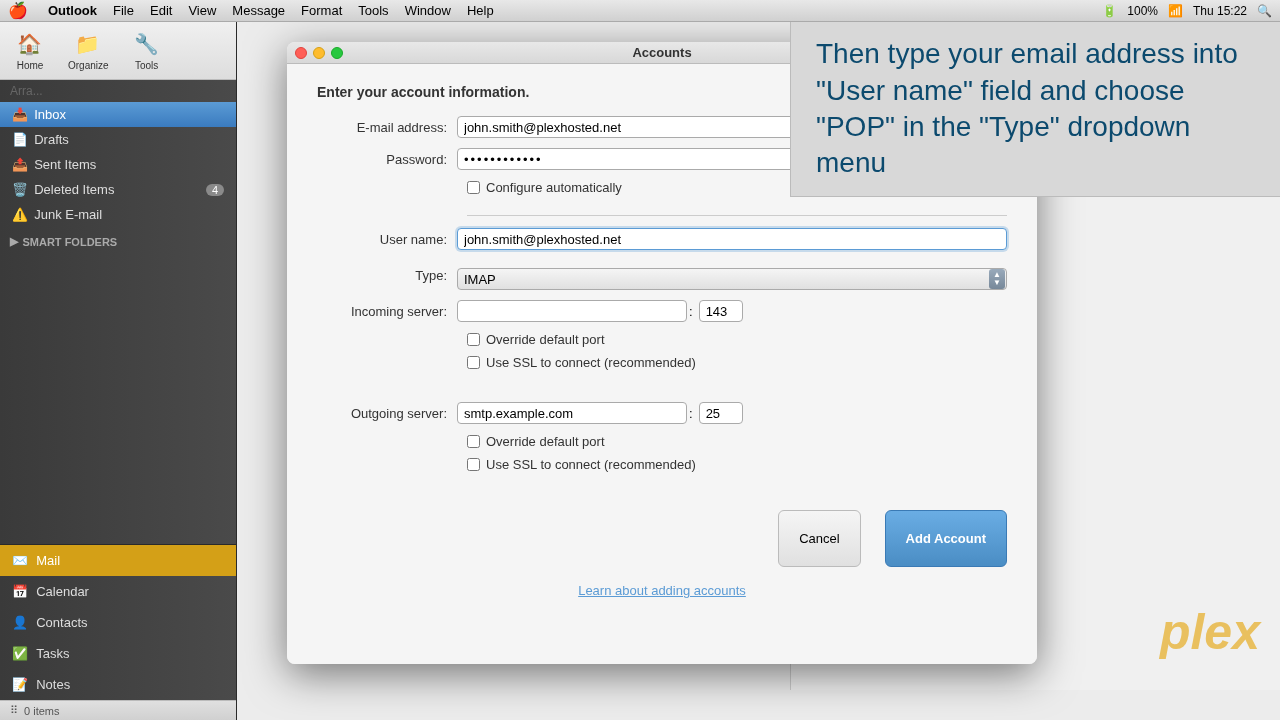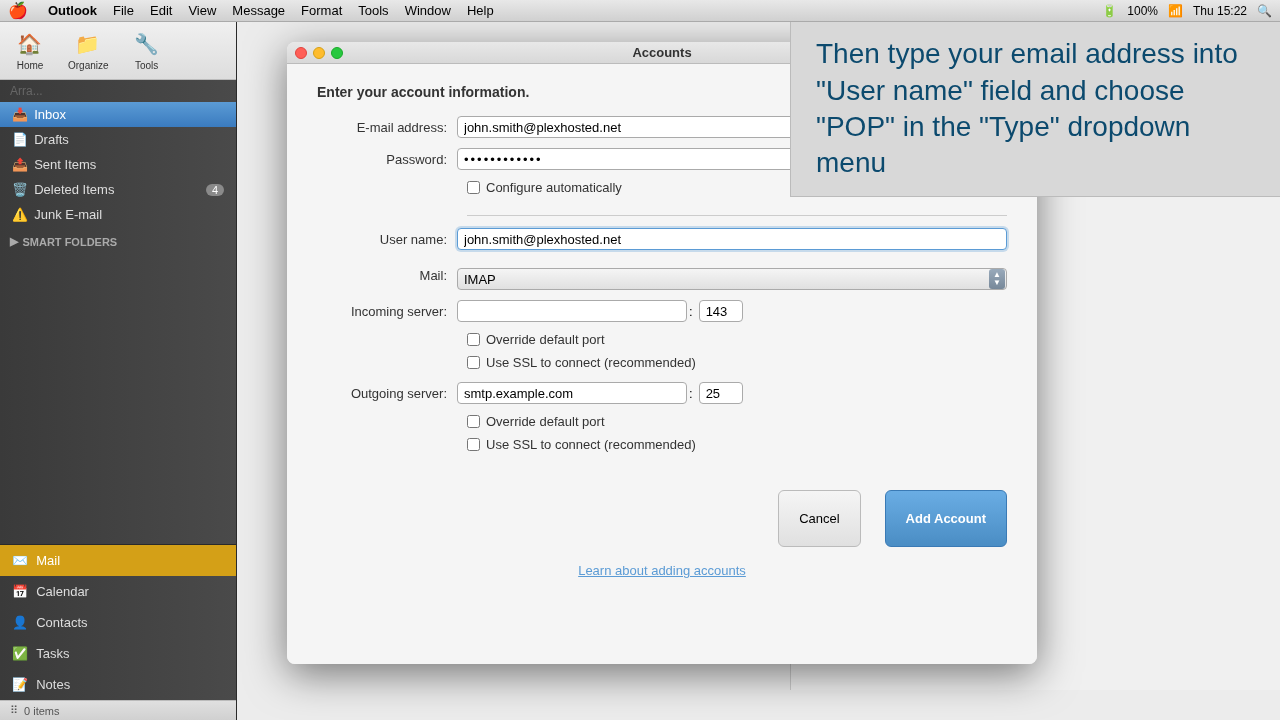--- a/index.html
+++ b/index.html
@@ -619,21 +619,21 @@
           </div>
 
           <div class="divider-line"></div>
 
           <div class="form-row">
             <label class="form-label">User name:</label>
             <input type="text" class="form-input active-focus" value="john.smith@plexhosted.net" style="">
           </div>
 
           <div class="form-row">
-            <label class="form-label">Mail:</label>
+            <label class="form-label">Type:</label>
             <div class="select-wrapper">
               <select class="form-select">
                 <option>IMAP</option>
                 <option>POP</option>
                 <option>Exchange</option>
                 <option>Hotmail</option>
               </select>
               <div class="select-arrows">▲<br>▼</div>
             </div>
           </div>
@@ -648,21 +648,21 @@
           <div class="checkbox-row">
             <input type="checkbox" style="">
             <span>Override default port</span>
           </div>
 
           <div class="checkbox-row">
             <input type="checkbox" style="">
             <span>Use SSL to connect (recommended)</span>
           </div>
 
-          <div class="server-row" style="margin-top:4px;align-items:center;">
+          <div class="server-row" style="margin-top:24px;align-items:center;">
             <label class="form-label">Outgoing server:</label>
             <input type="text" class="server-input" value="smtp.example.com" style="">
             <span class="colon">:</span>
             <input type="text" class="port-input" value="25" style="">
           </div>
 
           <div class="checkbox-row">
             <input type="checkbox" style="">
             <span>Override default port</span>
           </div>
@@ -687,15 +687,18 @@
     </div>
 
     <div class="info-panel">
       <p>tions and</p>
       <br>
       <p>nternet</p>
       <p>AOL, Gmail,</p>
       <p>ers.</p>
 
       
+      <div style="position:absolute; bottom:20px; right:20px; text-align:center;">
+        <div style="font-size:50px; color:#e5a100; font-weight:900; font-style:italic; opacity:0.6;">plex</div>
+      </div>
     </div>
   </div>
 </div>
 
 </body></html>

